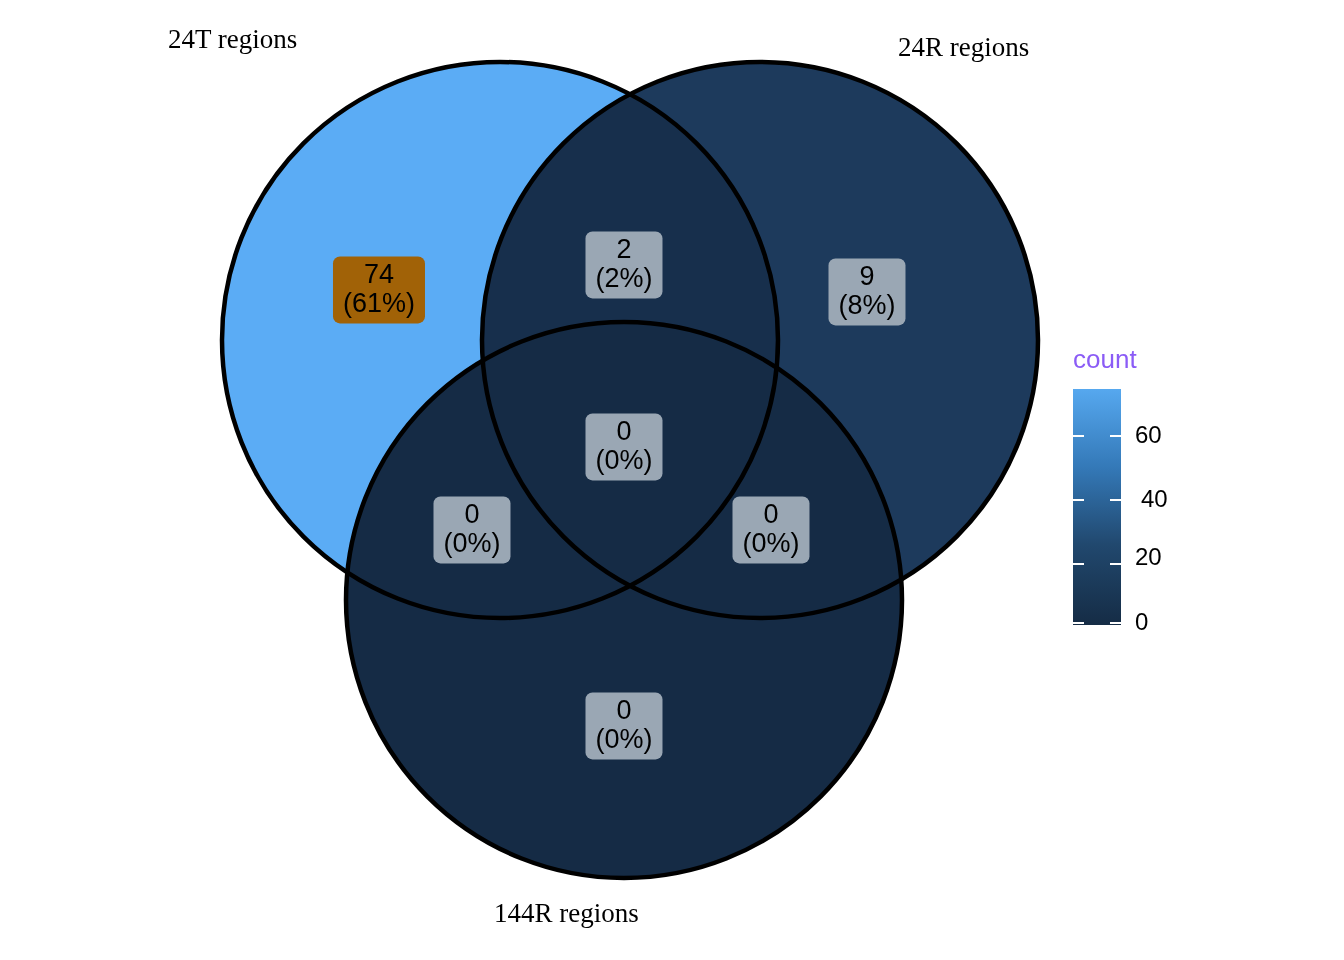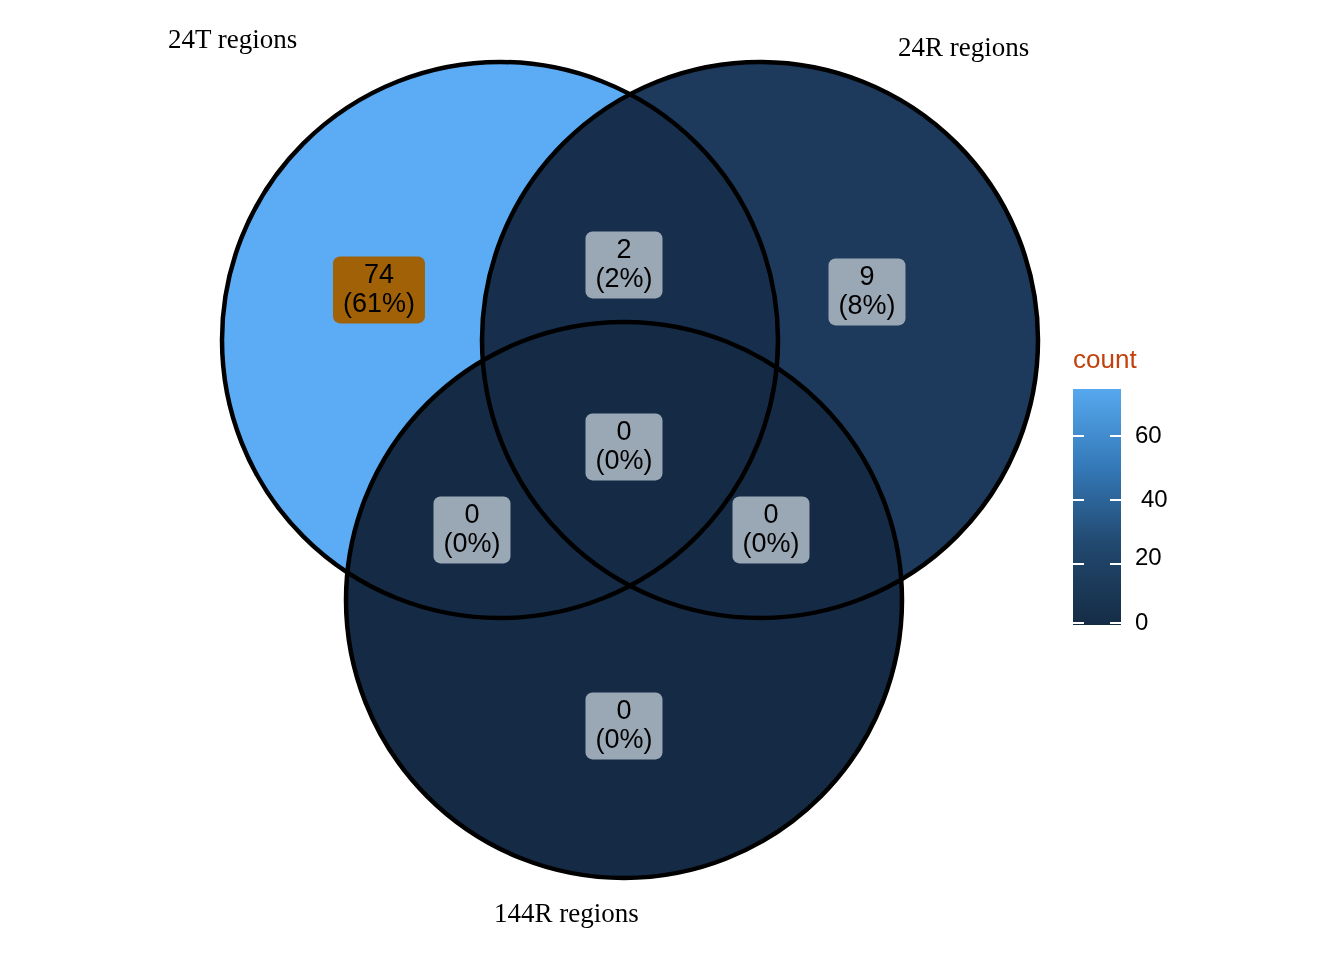--- a/index.html
+++ b/index.html
@@ -57,21 +57,21 @@
 
   
   #legend {
     position: absolute;
     left: 1073px;
     top: 344px;
     width: 200px;
   }
   #legend-title {
     font-size: 26px;
-    color: #c2410c;
+    color: #8b5cf6;
     margin: 0 0 14px 0;
     font-family: "Liberation Sans", sans-serif;
   }
   #legend-bar-wrap {
     position: relative;
     width: 56px;
     height: 236px;
   }
   #legend-bar {
     position: absolute;

